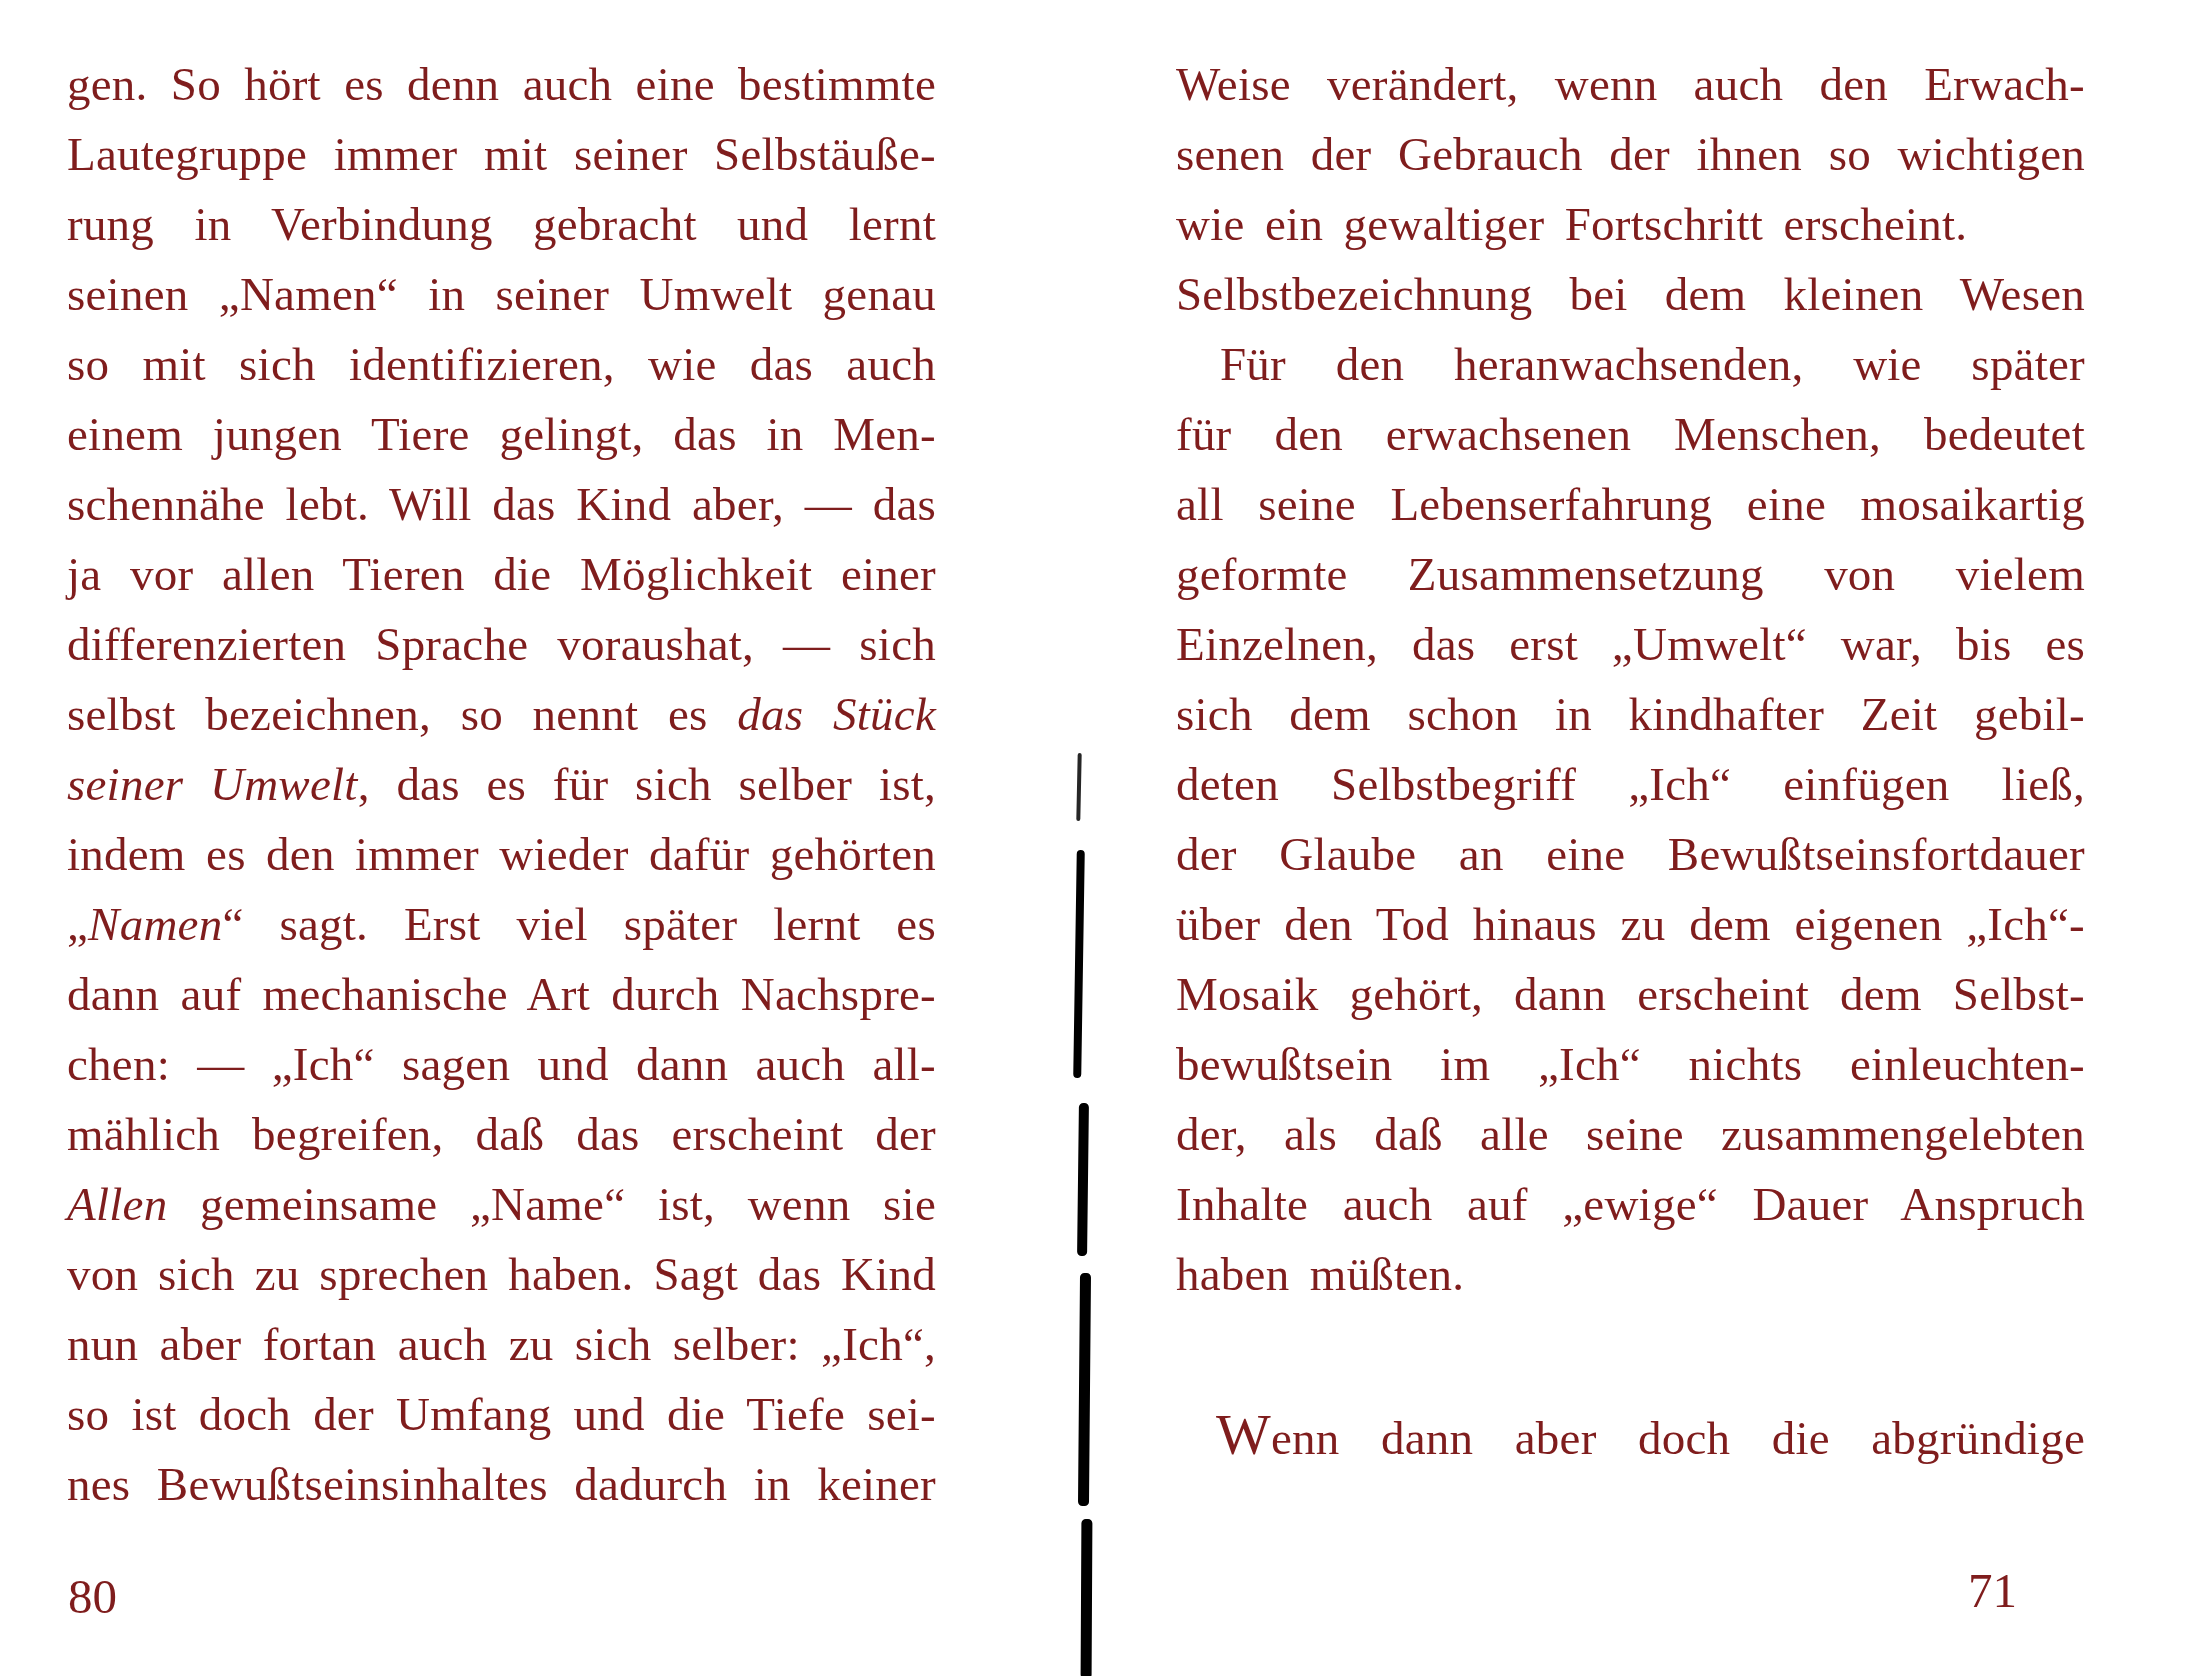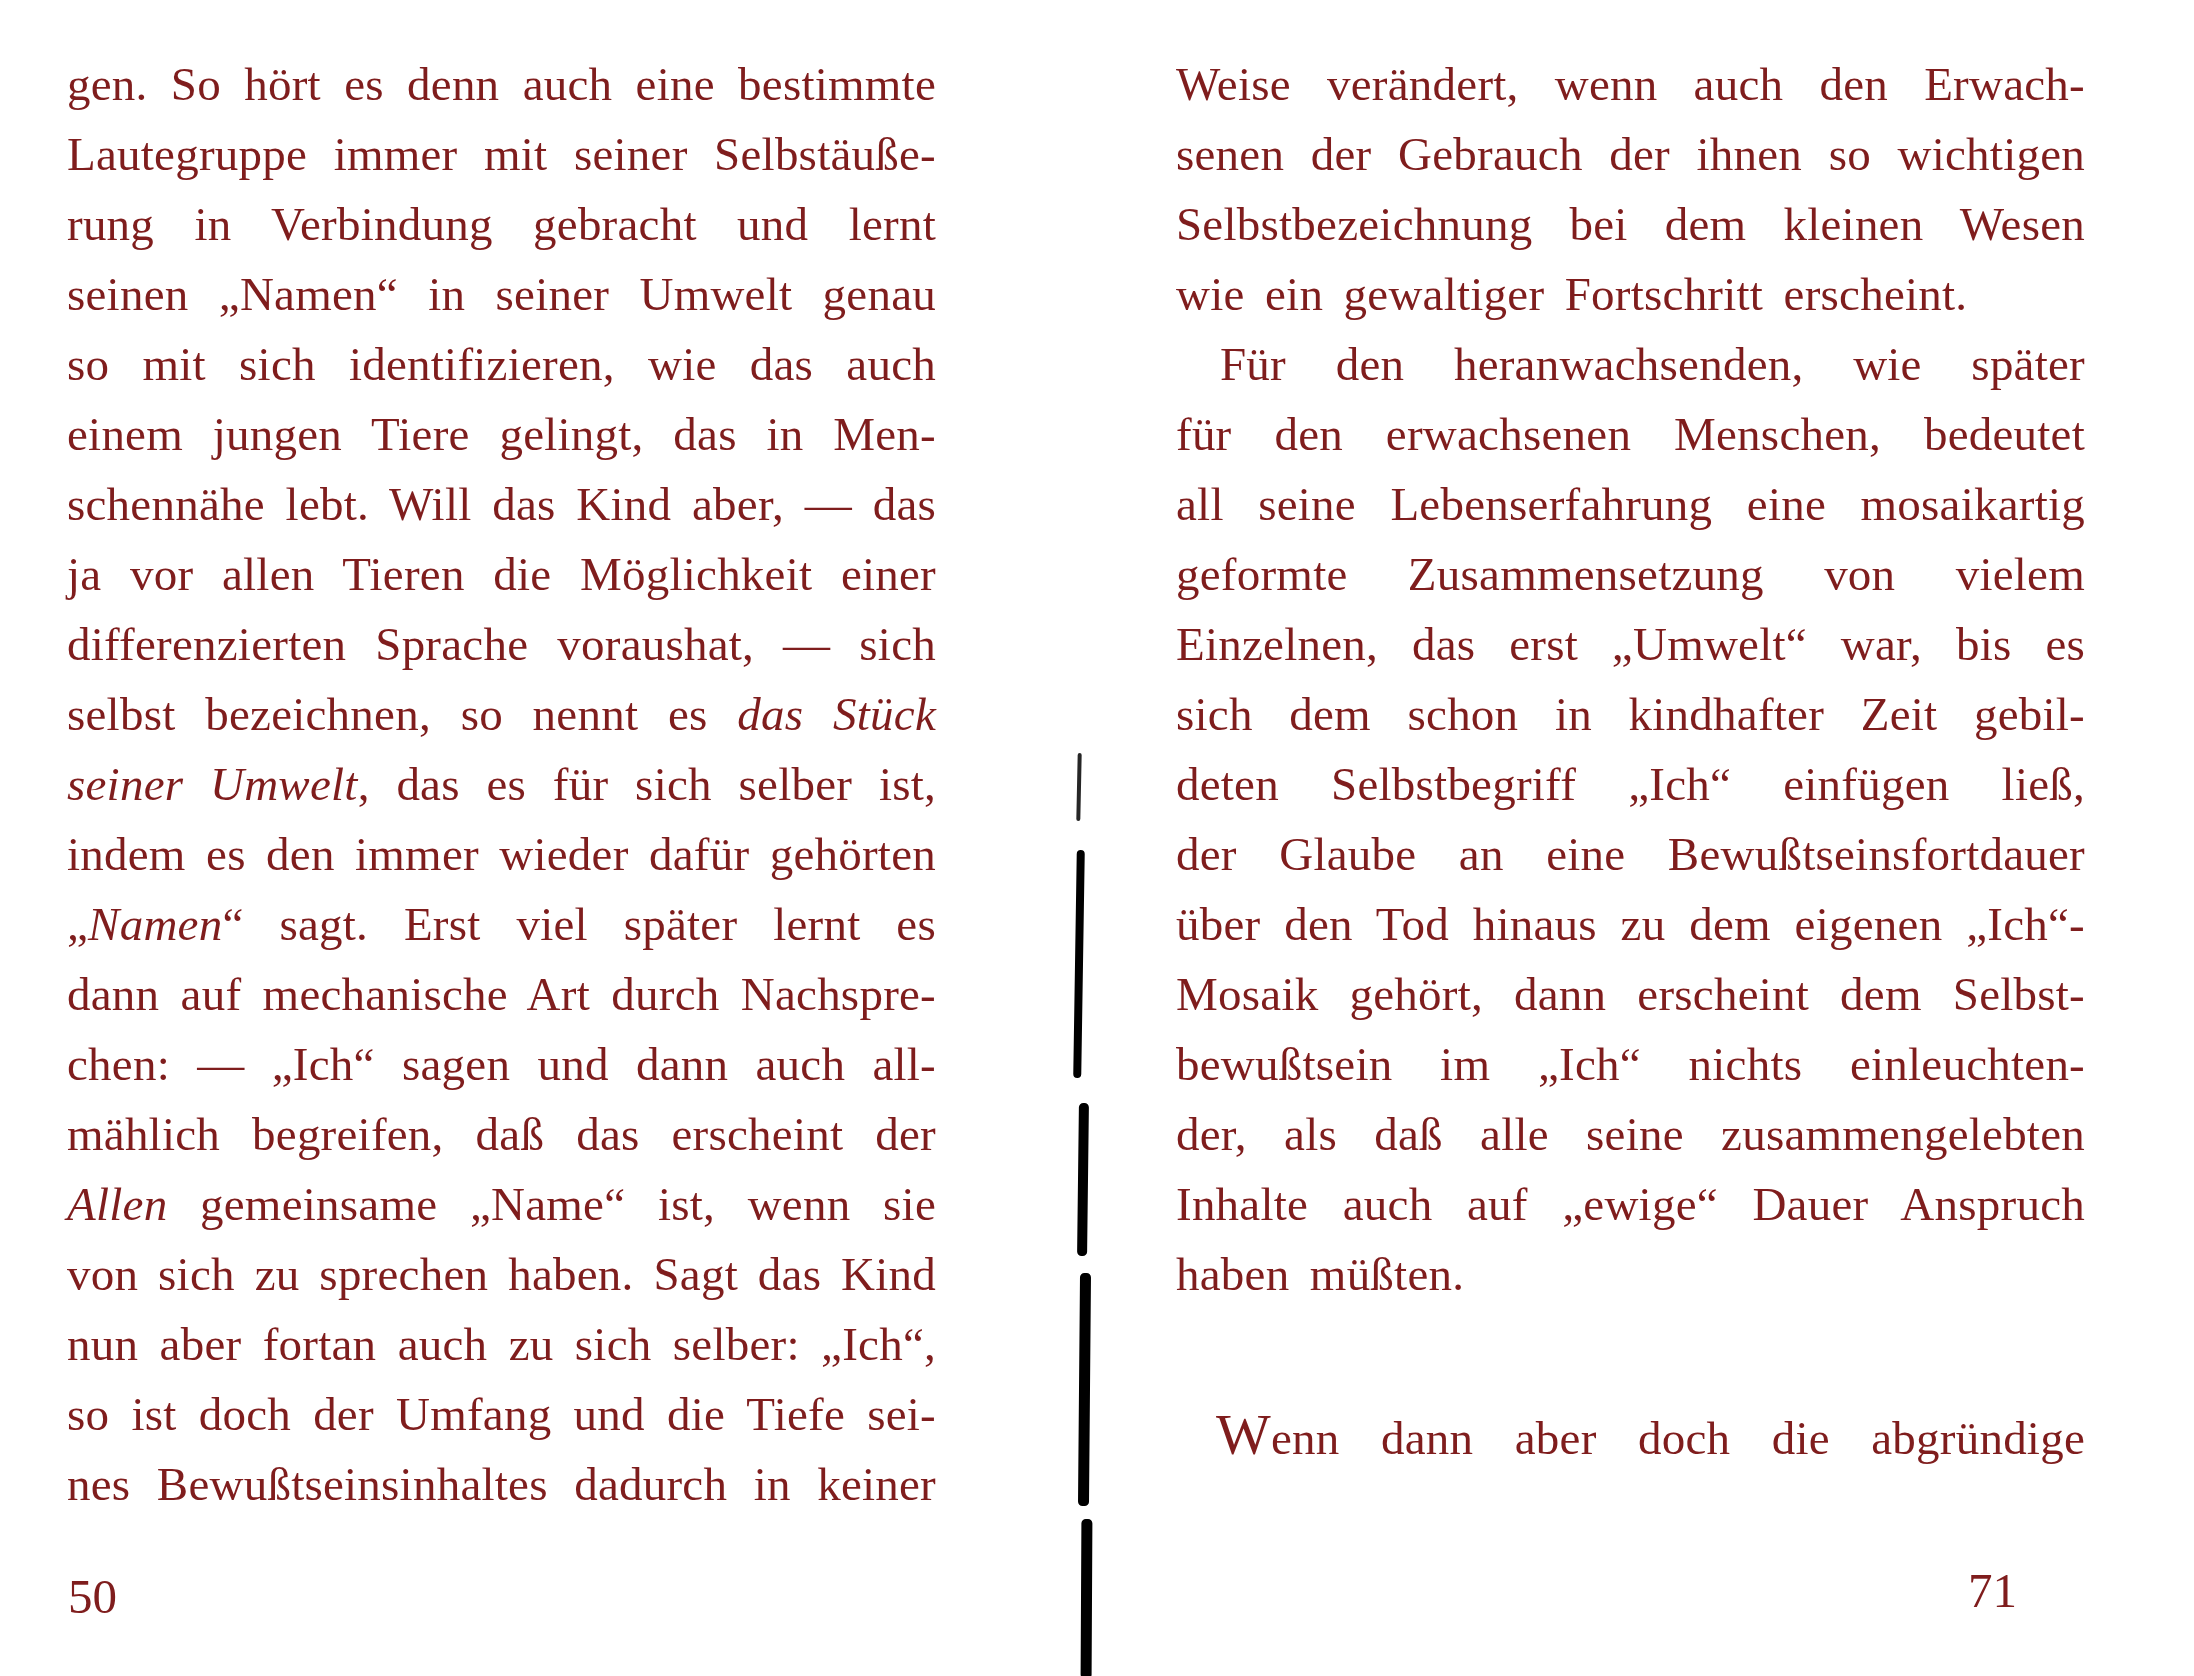--- a/index.html
+++ b/index.html
@@ -86,22 +86,22 @@
       <div class="line"><span class="it">Allen</span><span> gemeinsame „Name“ ist, wenn sie</span></div>
       <div class="line"><span>von sich zu sprechen haben. Sagt das Kind</span></div>
       <div class="line"><span>nun aber fortan auch zu sich selber: „Ich“,</span></div>
       <div class="line"><span>so ist doch der Umfang und die Tiefe sei-</span></div>
       <div class="line"><span>nes Bewußtseinsinhaltes dadurch in keiner</span></div>
     </div>
 
   <div id="right-text" class="page-text">
       <div class="line"><span>Weise verändert, wenn auch den Erwach-</span></div>
       <div class="line"><span>senen der Gebrauch der ihnen so wichtigen</span></div>
+      <div class="line no-just"><span>wie ein gewaltiger Fortschritt erscheint.</span></div>
       <div class="line"><span>Selbstbezeichnung bei dem kleinen Wesen</span></div>
-      <div class="line no-just"><span>wie ein gewaltiger Fortschritt erscheint.</span></div>
       <div class="line indent"><span>Für den heranwachsenden, wie später</span></div>
       <div class="line"><span>für den erwachsenen Menschen, bedeutet</span></div>
       <div class="line"><span>all seine Lebenserfahrung eine mosaikartig</span></div>
       <div class="line"><span>geformte Zusammensetzung von vielem</span></div>
       <div class="line"><span>Einzelnen, das erst „Umwelt“ war, bis es</span></div>
       <div class="line"><span>sich dem schon in kindhafter Zeit gebil-</span></div>
       <div class="line"><span>deten Selbstbegriff „Ich“ einfügen ließ,</span></div>
       <div class="line"><span>der Glaube an eine Bewußtseinsfortdauer</span></div>
       <div class="line"><span>über den Tod hinaus zu dem eigenen „Ich“-</span></div>
       <div class="line"><span>Mosaik gehört, dann erscheint dem Selbst-</span></div>
@@ -111,18 +111,18 @@
       <div class="line no-just"><span>haben müßten.</span></div>
       <div class="line gap-before"><span class="initial">W</span><span>enn dann aber doch die abgründige</span></div>
     </div>
 
   <div id="crease-0" class="crease-seg"></div>
   <div id="crease-1" class="crease-seg"></div>
   <div id="crease-2" class="crease-seg"></div>
   <div id="crease-3" class="crease-seg"></div>
   <div id="crease-4" class="crease-seg"></div>
 
-  <div id="page-number-left" class="page-number">50</div>
+  <div id="page-number-left" class="page-number">80</div>
 
   <div id="page-number-right" class="page-number">71</div>
 
 </div>
 
 
 </body></html>

